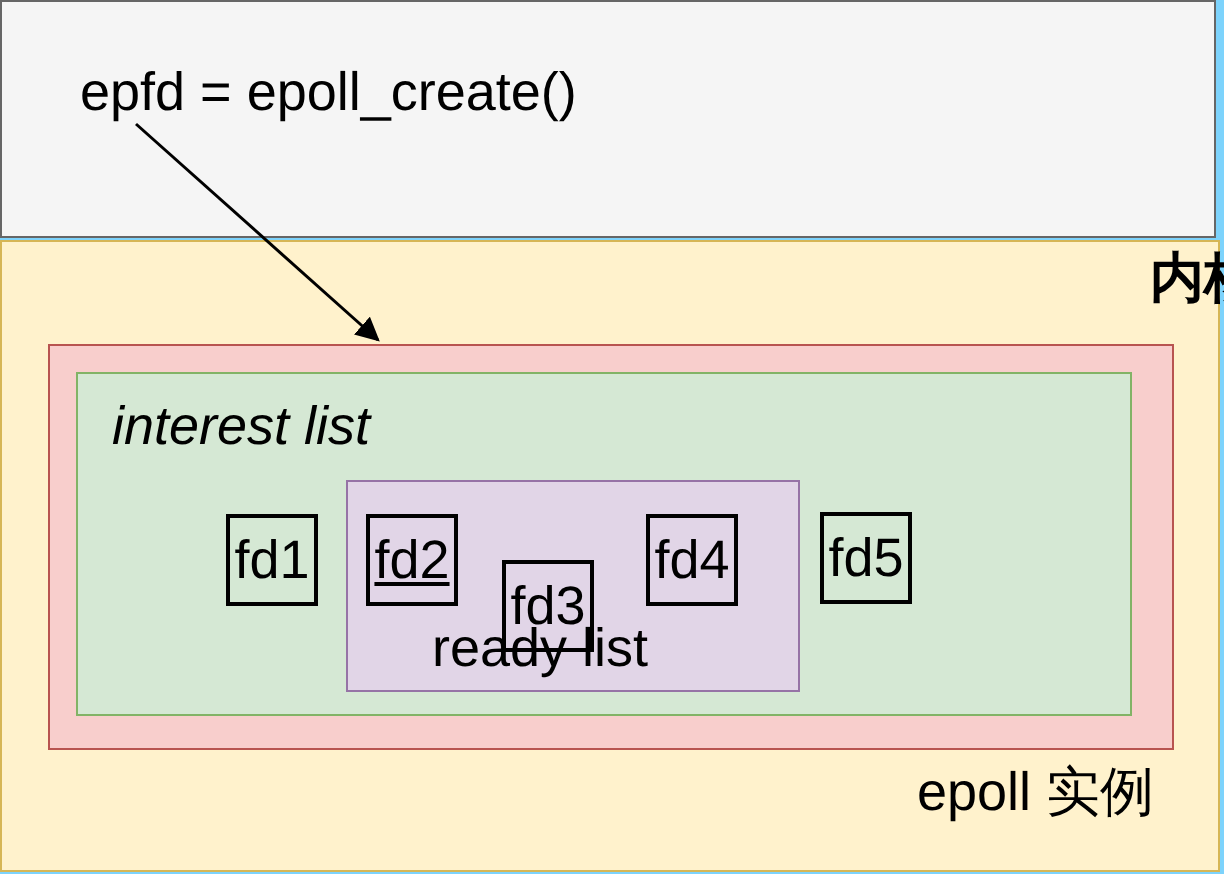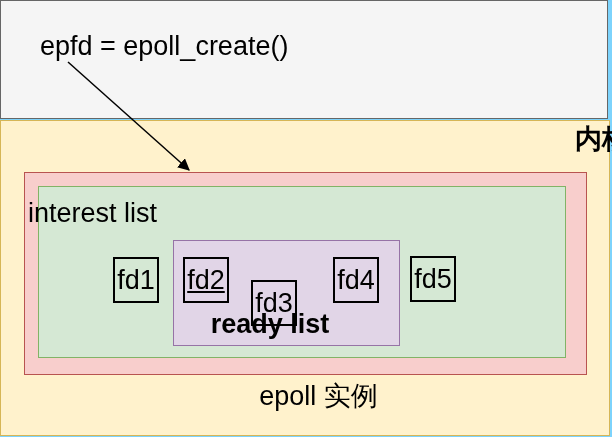--- a/index.html
+++ b/index.html
@@ -44,23 +44,23 @@
   }
   .label {
     position:absolute;
     font-size:27px;
     line-height:1.15;
     white-space:nowrap;
     color:#000000;
   }
   .code-label      { left:40px;  top:31px; }
   .kernel-label    { right:15px; top:124px;font-weight:bold; }
-  .interest-label  { left:28px;  top:198px; }
-  .ready-label     { left:173px; top:309px; width:194px; text-align:center;font-weight:bold; }
-  .instance-label  { left:37px;  top:381px; width:563px; text-align:center; }
+  .interest-label  { left:56px;  top:198px;font-style:italic; }
+  .ready-label     { left:173px; top:309px; width:194px; text-align:center; }
+  .instance-label  { left:14px;  top:381px; width:563px; text-align:right; }
   .arrow-layer {
     position:absolute; left:0; top:0; width:612px; height:437px;
     pointer-events:none;
   }
 </style>
 </head>
 <body>
 
 <div class="canvas">
 
@@ -74,21 +74,21 @@
 
   <div class="box interest-list"></div>
   <div class="label interest-label">interest list</div>
 
   <div class="box ready-list"></div>
   <div class="label ready-label">ready list</div>
 
   <div class="fd" style="left:113px; top:257px;text-align:center;">fd1</div>
   <div class="fd" style="left:183px; top:257px;text-decoration:underline;">fd2</div>
   <div class="fd" style="left:251px; top:248px;margin-top:32px;">fd3</div>
-  <div class="fd" style="left:333px; top:257px;">fd4</div>
+  <div class="fd" style="left:323px; top:257px;">fd4</div>
   <div class="fd" style="left:410px; top:256px;">fd5</div>
 
   <div class="label instance-label">epoll 实例</div>
 
   <svg class="arrow-layer" width="612" height="437" viewBox="0 0 612 437" xmlns="http://www.w3.org/2000/svg">
     <defs>
       <marker id="arrowhead" viewBox="0 0 10 10" refX="9" refY="5" markerWidth="8" markerHeight="8" orient="auto">
         <path d="M 0 0 L 10 5 L 0 10 z" fill="#000000"></path>
       </marker>
     </defs>

